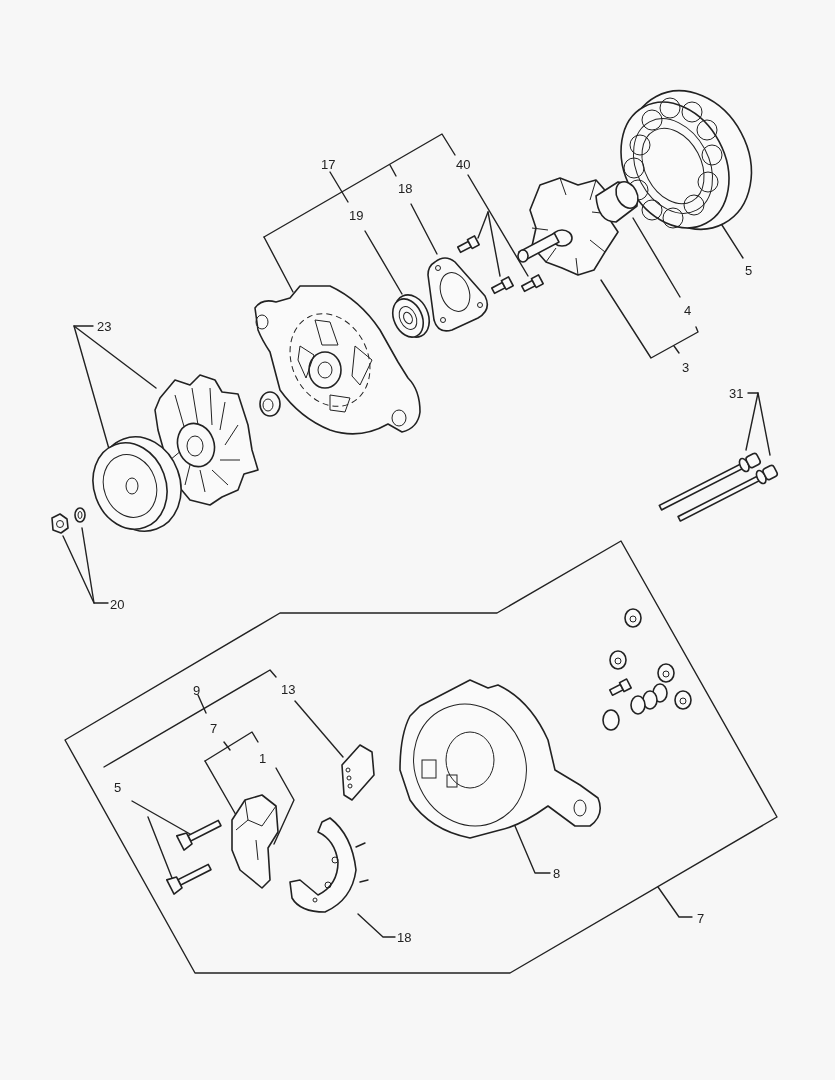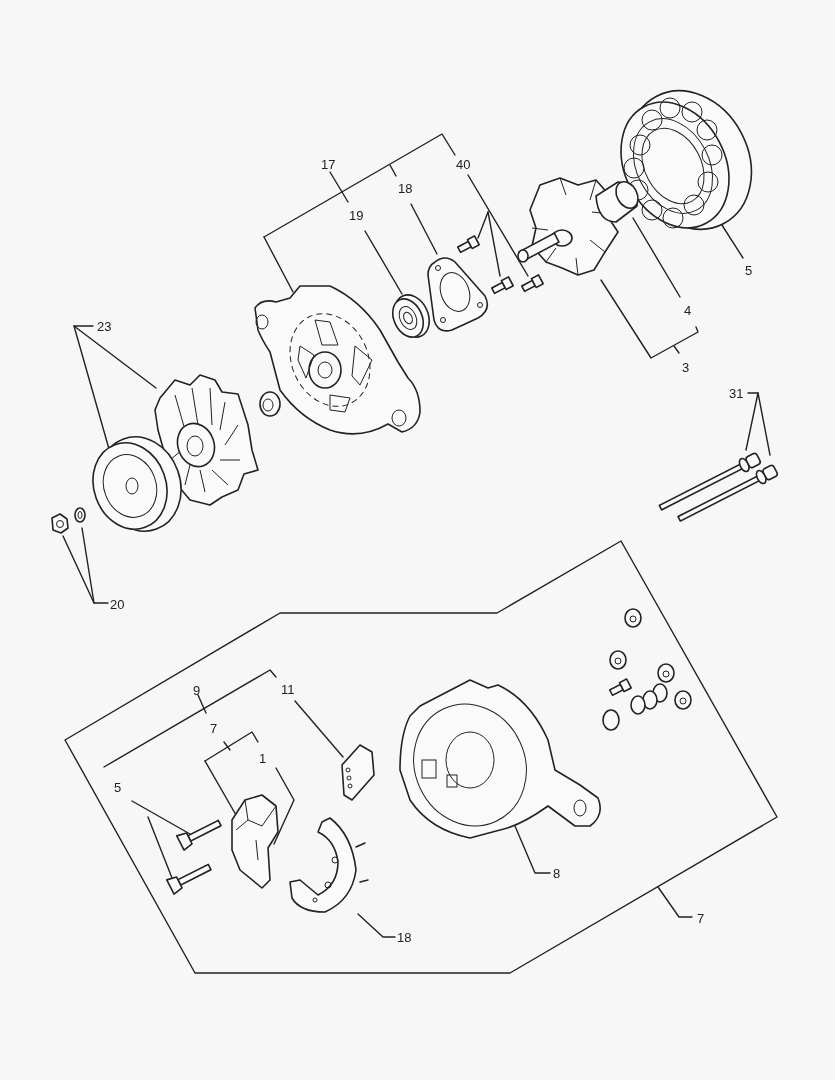--- a/index.html
+++ b/index.html
@@ -253,21 +253,21 @@
 
 <div>
   <span class="callout" style="left:682px;top:361px">3</span>
   <span class="callout" style="left:684px;top:304px">4</span>
   <span class="callout" style="left:745px;top:264px">5</span>
   <span class="callout" style="left:697px;top:912px">7</span>
   <span class="callout" style="left:553px;top:867px">8</span>
   <span class="callout" style="left:193px;top:684px">9</span>
   <span class="callout" style="left:210px;top:722px">7</span>
   <span class="callout" style="left:259px;top:752px">1</span>
-  <span class="callout" style="left:281px;top:683px">11</span>
+  <span class="callout" style="left:281px;top:683px">13</span>
   <span class="callout" style="left:397px;top:931px">18</span>
   <span class="callout" style="left:114px;top:781px">5</span>
   <span class="callout" style="left:321px;top:158px">17</span>
   <span class="callout" style="left:398px;top:182px">18</span>
   <span class="callout" style="left:349px;top:209px">19</span>
   <span class="callout" style="left:456px;top:158px">40</span>
   <span class="callout" style="left:97px;top:320px">23</span>
   <span class="callout" style="left:729px;top:387px">31</span>
   <span class="callout" style="left:110px;top:598px">20</span>
 </div>

